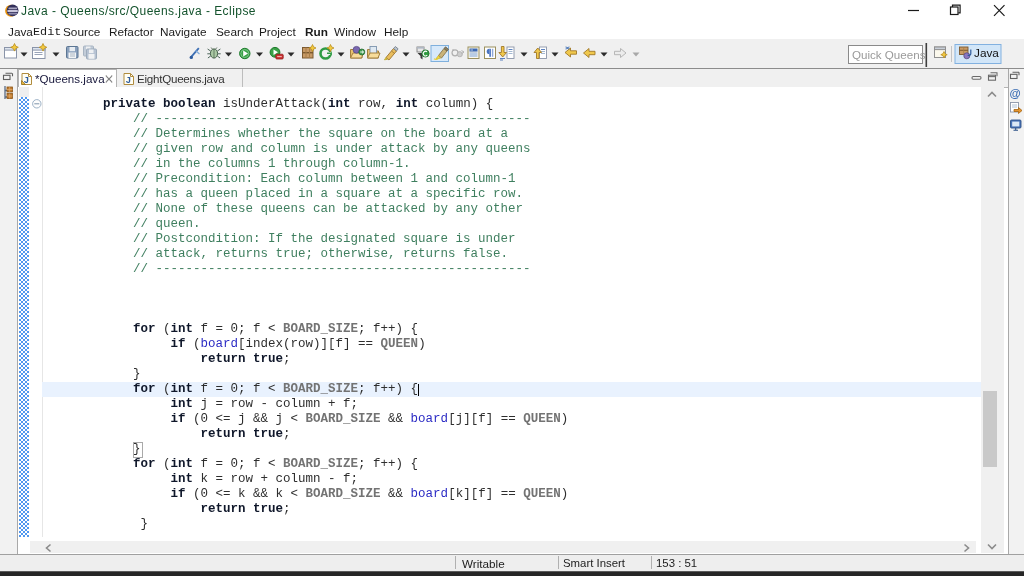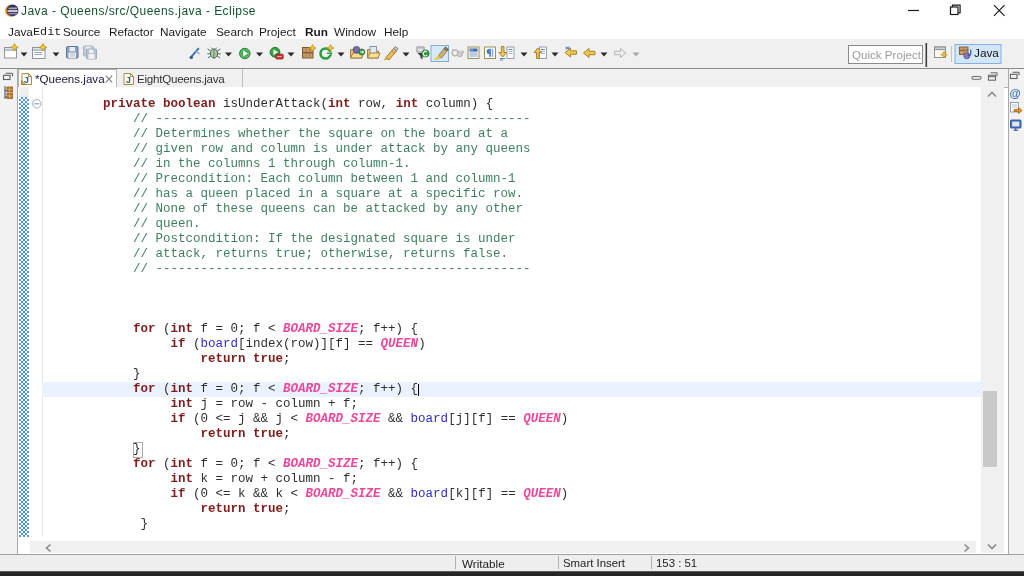--- a/index.html
+++ b/index.html
@@ -1,22 +1,22 @@
 <!DOCTYPE html>
 <html><head><meta charset="utf-8">
 <style>
 html,body{margin:0;padding:0;}
 body{width:1024px;height:576px;position:relative;background:#fff;overflow:hidden;
   font-family:"Liberation Sans",sans-serif;-webkit-font-smoothing:antialiased;}
 .abs{position:absolute;}
 
-.k{color:#7f1d1d;font-weight:bold}
+.k{color:#0f172a;font-weight:bold}
 .c{color:#3f7f5f}
 .f{color:#2b2bc4}
-.s{color:#ec4899;font-weight:bold;font-style:italic}
+.s{color:#737373;font-weight:bold;}
 #code{position:absolute;left:43px;top:96.5px;margin:0;font-family:"Liberation Mono",monospace;
   font-size:12.5px;line-height:15px;color:#2e2e2e;white-space:pre;z-index:3;}
 .ui{font-size:12px;color:#14532d;white-space:nowrap;}
 .menu{font-size:11.8px;color:#1b1b1b;white-space:nowrap;}
 #dither{background-image:conic-gradient(#4f97f0 25%,#fff 0 50%,#4f97f0 0 75%,#fff 0);background-size:4px 4px;}
 </style></head>
 <body>
 
 <div class="abs" style="left:0;top:0;width:1024px;height:22px;background:#fff;"></div>
 <svg class="abs" style="left:5px;top:4px" width="14" height="13" viewBox="0 0 14 13">
@@ -229,21 +229,21 @@
  <rect x="959.5" y="8" width="8.5" height="7.5" fill="#c89a66" stroke="#7c5a30" stroke-width="0.9"></rect>
  <line x1="959.5" y1="11.3" x2="968" y2="11.3" stroke="#7c5a30" stroke-width="1"></line>
  <line x1="963.7" y1="8" x2="963.7" y2="15.5" stroke="#a87e48" stroke-width="0.8"></line>
  <circle cx="966.8" cy="16.8" r="3" fill="#8a77c0" stroke="#574a85" stroke-width="0.8"></circle>
  <path d="M970.8 10.5 v4.2 a1.8 1.8 0 0 1 -3 1.3" fill="none" stroke="#2c5a9c" stroke-width="1.2"></path>
     </g>
  <text x="974" y="18" font-family="Liberation Sans" font-size="11.8" fill="#111">Java</text>
 </svg>
 
 <div class="abs" style="left:847.5px;top:44.5px;width:73px;height:17.5px;background:#fff;border:1px solid #8a8a8a;z-index:5;"></div>
-<div class="abs" style="left:852px;top:47.5px;font-size:11.6px;color:#9a9a9a;z-index:6;">Quick Project</div>
+<div class="abs" style="left:852px;top:47.5px;font-size:11.6px;color:#9a9a9a;z-index:6;">Quick Queens</div>
 <div class="abs" style="left:0;top:67.5px;width:1024px;height:1px;background:#8c8c8c;z-index:5;"></div>
 
 <div class="abs" style="left:0;top:68.5px;width:16.5px;height:486px;background:#f2f2f2;border-right:1px solid #a9a9a9;"></div>
 
 <div class="abs" style="left:1007.5px;top:68.5px;width:16.5px;height:486px;background:#f2f2f2;border-left:1px solid #a9a9a9;"></div>
 
 <svg class="abs" style="left:0;top:68px;z-index:4" width="17" height="120" viewBox="0 0 17 120">
  <g stroke="#5f5f5f" fill="none" stroke-width="1.1">
   <path d="M5.5 5.3 h6.5 M12.5 5.3 v3"></path>
   <rect x="3.5" y="7.3" width="6.5" height="4.2"></rect>

